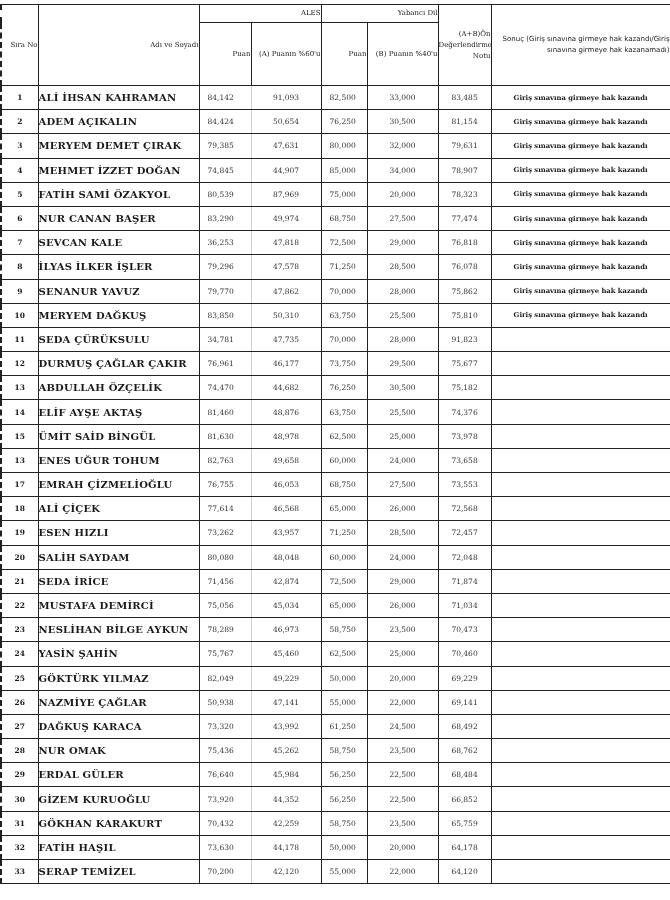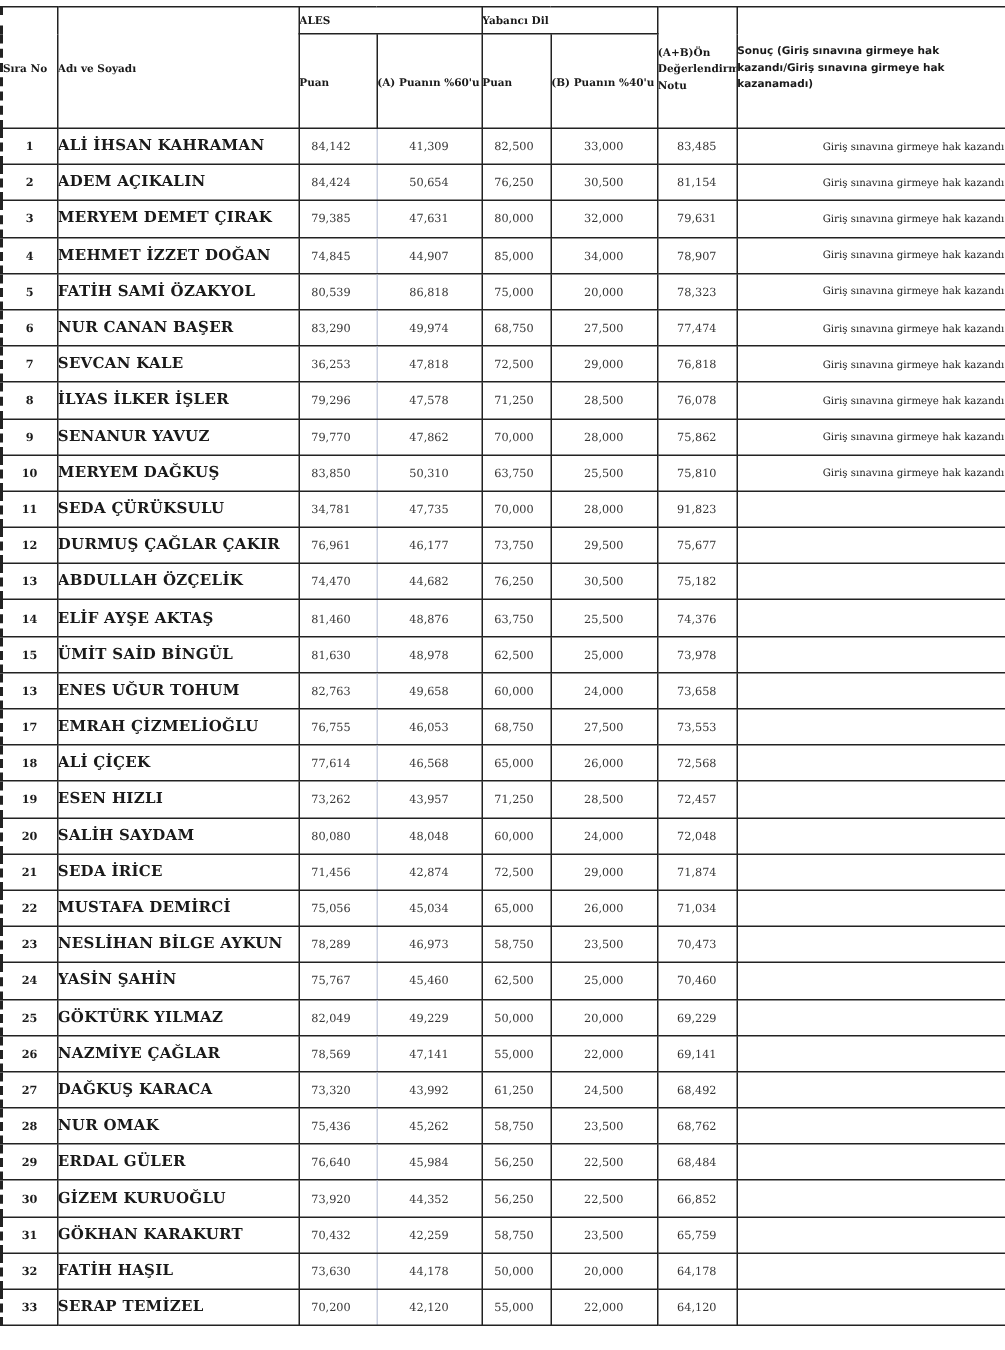--- a/index.html
+++ b/index.html
@@ -12,39 +12,39 @@
       font-family: "DejaVu Serif", "Liberation Serif", serif;
       color: #1a1a1a;
     }
     table.results td, table.results th {
       border: 1.5px solid #222;
       padding: 0;
       overflow: hidden;
       white-space: nowrap;
     }
     table.results th {
-      font-weight: bold;
+      font-weight: normal;
       font-size: 7px;
-      text-align: left;
+      text-align: right;
       vertical-align: middle;
       line-height: 11px;
       white-space: normal;
       margin-top: 39px;
     }
     th.group { height: 17px; }
     th.sub { height: 62px; }
     th.tall { height: 80px; }
     th.sonuc-h { font-family: "DejaVu Sans", "Liberation Sans", sans-serif; font-size: 7px; line-height: 11px; }
     tbody tr { height: 24.2px; }
     td.no { text-align: center; font-weight: bold; font-size: 7.5px; }
     td.name { text-align: left; padding-left: 4px; font-weight: bold; font-size: 10px; letter-spacing: 0.2px; }
     td.num { text-align: center; font-size: 7.5px; color: #333; }
     td.num.left { text-align: left; padding-left: 8px; }
     td.puan-ales { border-right: 1px solid #c9cfe0 !important; }
-    td.sonuc { text-align: right; padding-left: 18px; font-size: 6.8px; font-weight: normal; }
+    td.sonuc { text-align: center; padding-left: 18px; font-size: 6.8px; font-weight: bold; }
     .outer-left { border-left: 2px dashed #222 !important; }
   </style>
 </head>
 <body>
 
 <table class="results">
   <colgroup>
     <col style="width:37px">
     <col style="width:161px">
     <col style="width:52px">
@@ -68,21 +68,21 @@
       <th class="sub">(A) Puanın %60'u</th>
       <th class="sub">Puan</th>
       <th class="sub">(B) Puanın %40'u</th>
     </tr>
   </thead>
   <tbody id="rows">
       <tr>
         <td class="no outer-left">1</td>
         <td class="name">ALİ İHSAN KAHRAMAN</td>
         <td class="num left puan-ales">84,142</td>
-        <td class="num">41,309</td>
+        <td class="num">91,093</td>
         <td class="num left">82,500</td>
         <td class="num">33,000</td>
         <td class="num">83,485</td>
         <td class="sonuc">Giriş sınavına girmeye hak kazandı</td>
       </tr>
       <tr>
         <td class="no outer-left">2</td>
         <td class="name">ADEM AÇIKALIN</td>
         <td class="num left puan-ales">84,424</td>
         <td class="num">50,654</td>
@@ -108,21 +108,21 @@
         <td class="num">44,907</td>
         <td class="num left">85,000</td>
         <td class="num">34,000</td>
         <td class="num">78,907</td>
         <td class="sonuc">Giriş sınavına girmeye hak kazandı</td>
       </tr>
       <tr>
         <td class="no outer-left">5</td>
         <td class="name">FATİH SAMİ ÖZAKYOL</td>
         <td class="num left puan-ales">80,539</td>
-        <td class="num">86,818</td>
+        <td class="num">87,969</td>
         <td class="num left">75,000</td>
         <td class="num">20,000</td>
         <td class="num">78,323</td>
         <td class="sonuc">Giriş sınavına girmeye hak kazandı</td>
       </tr>
       <tr>
         <td class="no outer-left">6</td>
         <td class="name">NUR CANAN BAŞER</td>
         <td class="num left puan-ales">83,290</td>
         <td class="num">49,974</td>
@@ -317,21 +317,21 @@
         <td class="num left puan-ales">82,049</td>
         <td class="num">49,229</td>
         <td class="num left">50,000</td>
         <td class="num">20,000</td>
         <td class="num">69,229</td>
         <td class="sonuc"></td>
       </tr>
       <tr>
         <td class="no outer-left">26</td>
         <td class="name">NAZMİYE ÇAĞLAR</td>
-        <td class="num left puan-ales">78,569</td>
+        <td class="num left puan-ales">50,938</td>
         <td class="num">47,141</td>
         <td class="num left">55,000</td>
         <td class="num">22,000</td>
         <td class="num">69,141</td>
         <td class="sonuc"></td>
       </tr>
       <tr>
         <td class="no outer-left">27</td>
         <td class="name">DAĞKUŞ KARACA</td>
         <td class="num left puan-ales">73,320</td>

